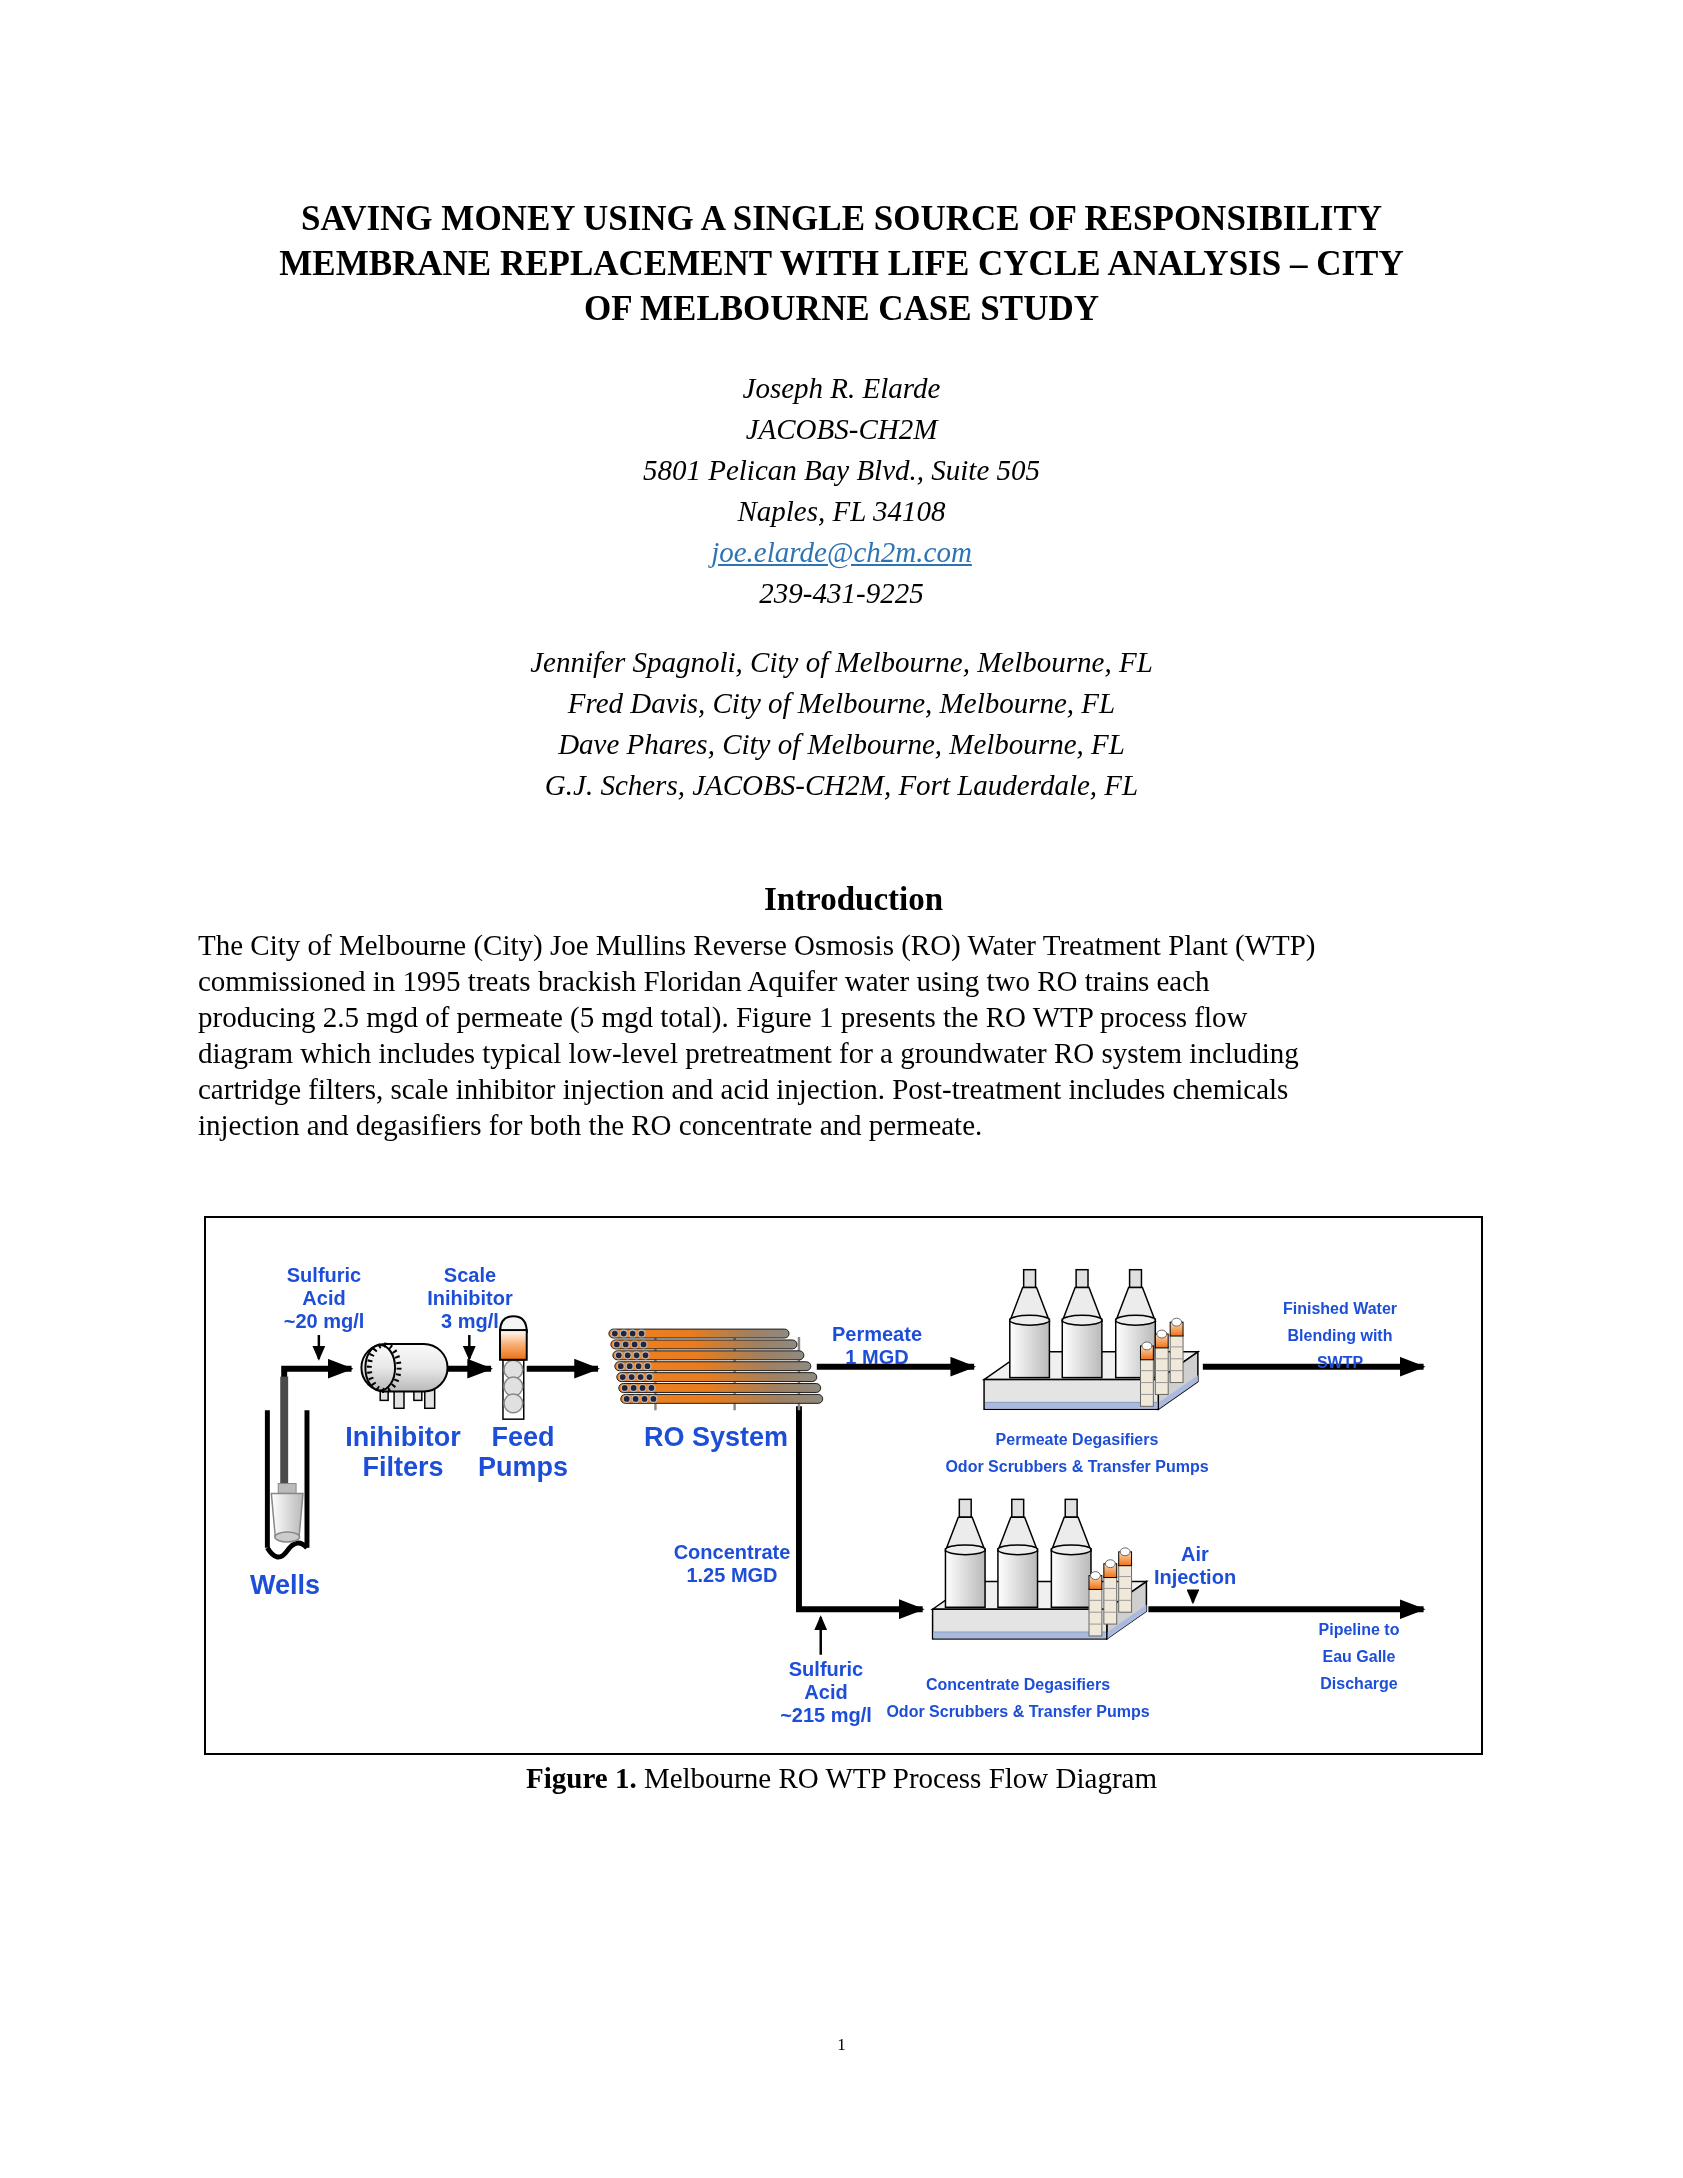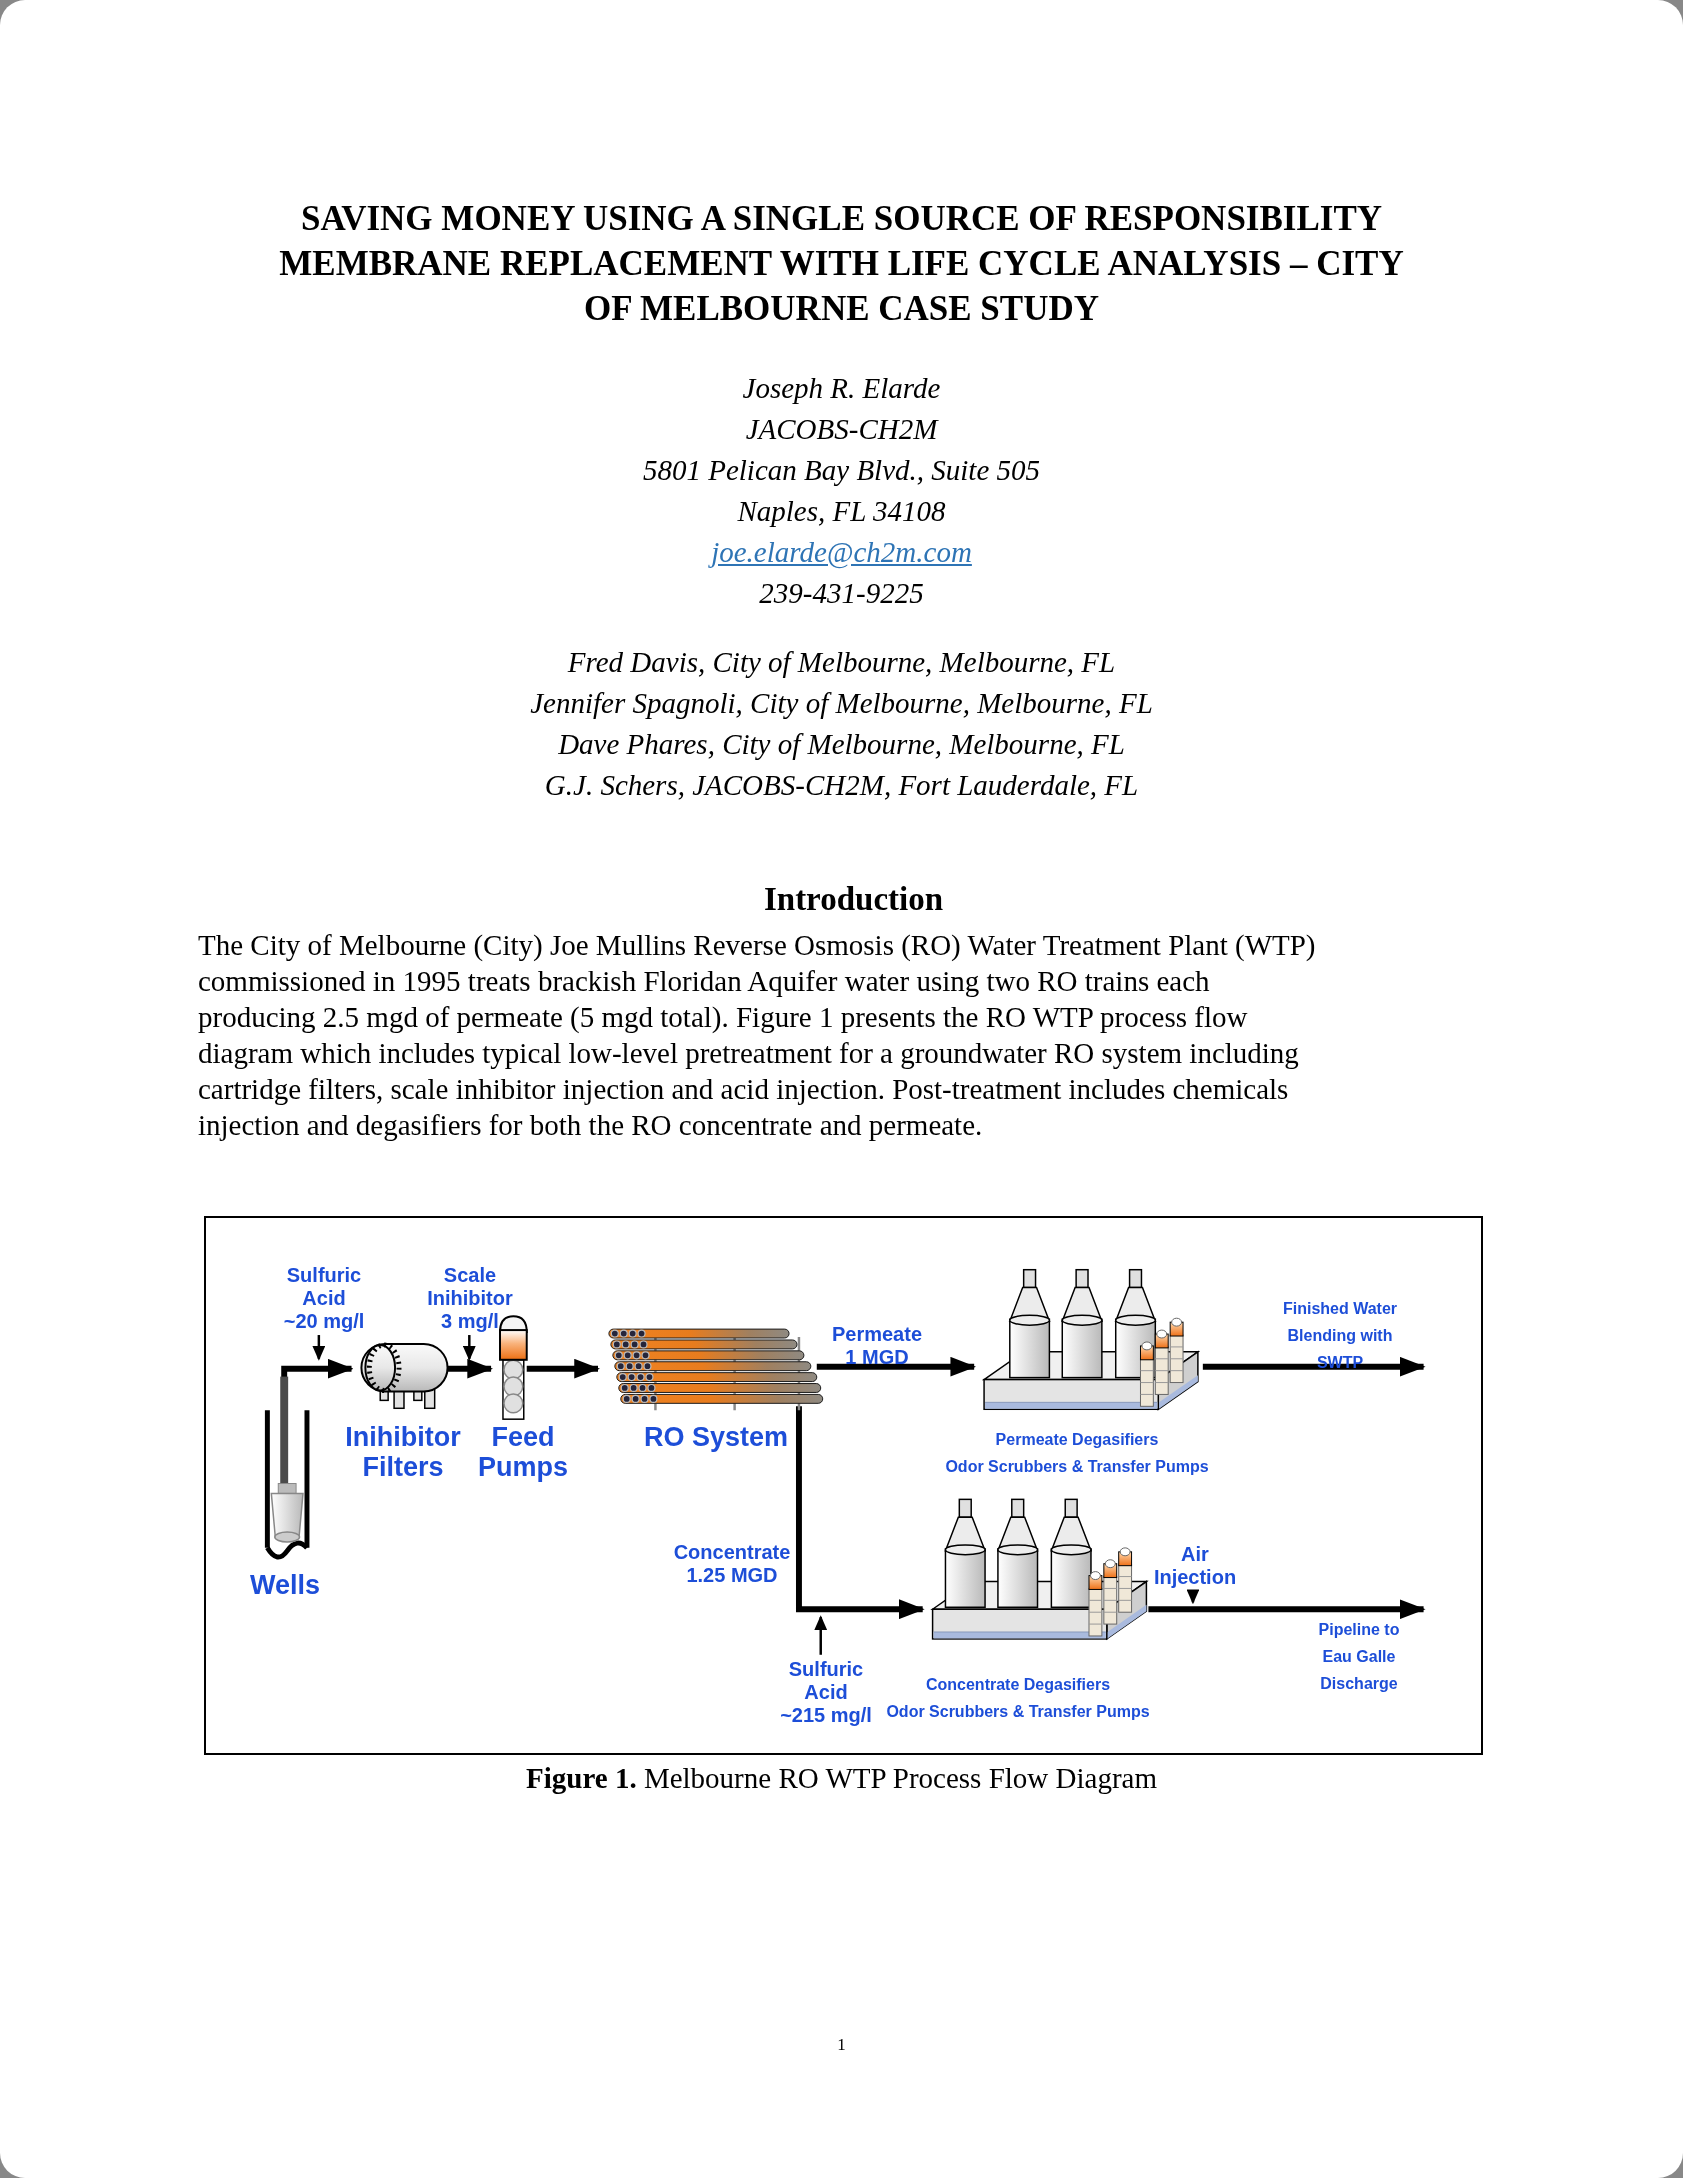--- a/index.html
+++ b/index.html
@@ -1,19 +1,19 @@
 <!DOCTYPE html>
 <html><head>
 <meta charset="utf-8">
 <style>
   html,body { margin:0; padding:0; background:#888; }
   .page {
     position:relative; width:1683px; height:2178px; margin:0 auto;
     background:#ffffff; overflow:hidden;
-    font-family:"Liberation Serif", serif; color:#000;border-radius:25px;
+    font-family:"Liberation Serif", serif; color:#000;
   }
   .title {
     position:absolute; top:196px; left:0; width:100%;
     text-align:center; font-size:35px; line-height:45px; font-weight:bold;
     white-space:pre; margin:0;
   }
   .authors {
     position:absolute; left:0; width:100%; text-align:center;
     font-style:italic; font-size:29px; line-height:41px;
   }
@@ -63,22 +63,22 @@
   <div class="authors" style="top:368px">
     <div>Joseph R. Elarde</div>
     <div>JACOBS-CH2M</div>
     <div>5801 Pelican Bay Blvd., Suite 505</div>
     <div>Naples, FL 34108</div>
     <div><a href="#">joe.elarde@ch2m.com</a></div>
     <div>239-431-9225</div>
   </div>
 
   <div class="authors" style="top:642px">
+    <div>Jennifer Spagnoli, City of Melbourne, Melbourne, FL</div>
     <div>Fred Davis, City of Melbourne, Melbourne, FL</div>
-    <div>Jennifer Spagnoli, City of Melbourne, Melbourne, FL</div>
     <div>Dave Phares, City of Melbourne, Melbourne, FL</div>
     <div>G.J. Schers, JACOBS-CH2M, Fort Lauderdale, FL</div>
   </div>
 
   <h2 class="intro-heading">Introduction</h2>
 
   <p class="body-par" style="top:927px">The City of Melbourne (City) Joe Mullins Reverse Osmosis (RO) Water Treatment Plant (WTP)
 commissioned in 1995 treats brackish Floridan Aquifer water using two RO trains each
 producing 2.5 mgd of permeate (5 mgd total). Figure 1 presents the RO WTP process flow
 diagram which includes typical low-level pretreatment for a groundwater RO system including

